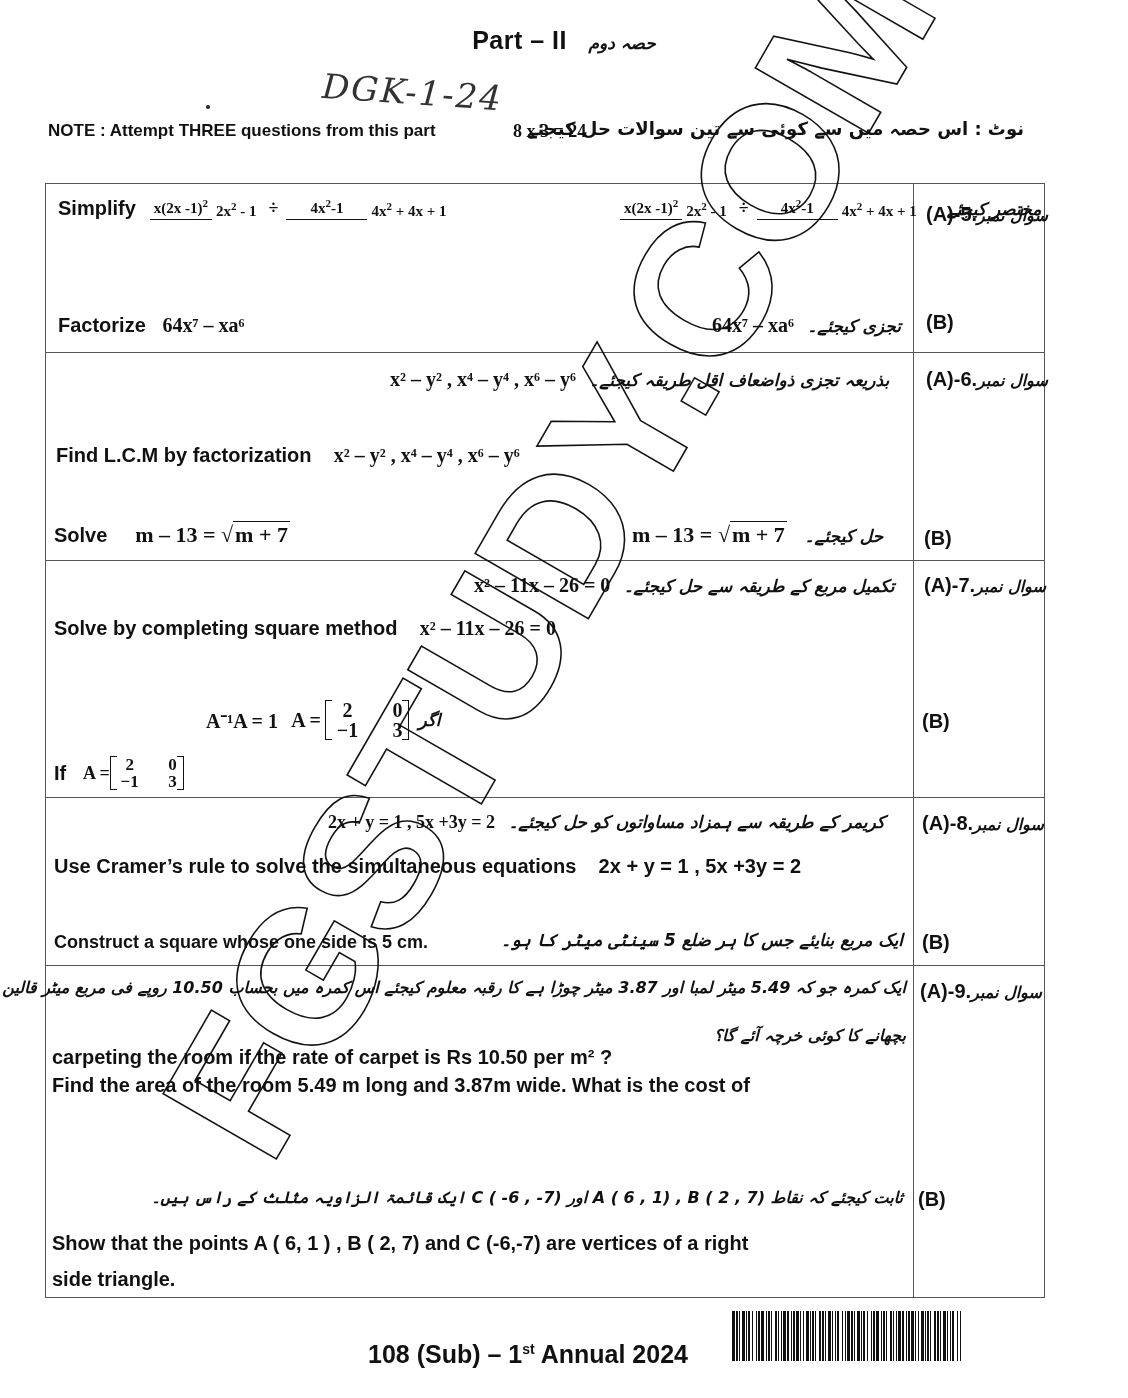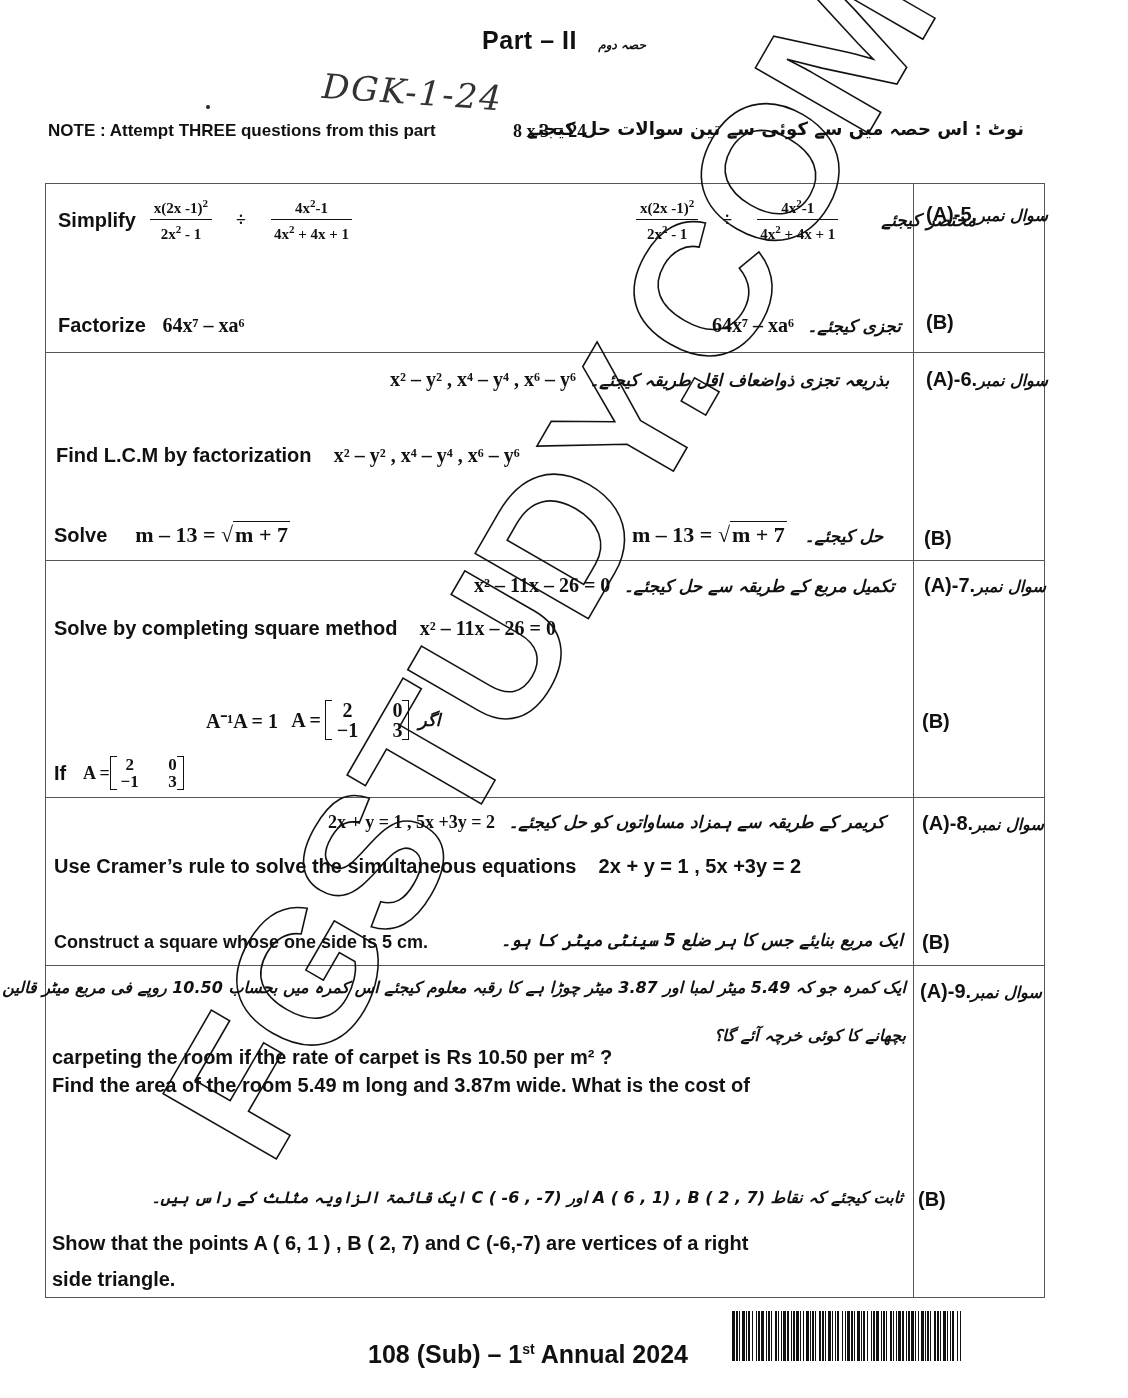--- a/index.html
+++ b/index.html
@@ -5,21 +5,21 @@
   html, body { margin: 0; padding: 0; background: #ffffff; }
   body {
     width: 1128px; height: 1398px; position: relative; overflow: hidden;
     font-family: "Liberation Sans", "DejaVu Sans", sans-serif; color: #111;
   }
   .abs { position: absolute; }
   .title {
     left: 0; width: 1128px; top: 26px; text-align: center;
     font-size: 25px; font-weight: bold; letter-spacing: 0.5px;
   }
-  .title .urdu { font-family: "DejaVu Sans", sans-serif; font-size: 12px; font-style: italic; margin-left: 14px; font-weight: bold; }
+  .title .urdu { font-family: "DejaVu Sans", sans-serif; font-size: 17px; font-style: italic; margin-left: 14px; font-weight: bold; }
   .handwritten {
     left: 322px; top: 72px; font-family: "DejaVu Serif", serif; font-size: 34px;
     font-style: italic; color: #333; letter-spacing: 2px; transform: rotate(4deg);
   }
   .dot { left: 206px; top: 105px; width: 4px; height: 4px; background: #222; border-radius: 50%; }
   .note { left: 48px; top: 121px; font-size: 17px; font-weight: bold; white-space: nowrap; }
   .note-marks { left: 513px; top: 121px; font-family: "Liberation Serif", serif; font-size: 18px; font-weight: bold; }
   .note-urdu { right: 104px; top: 118px; font-family: "DejaVu Sans", sans-serif; font-size: 18px; font-weight: bold; direction: rtl; white-space: nowrap; }
 
   
@@ -28,21 +28,21 @@
   .divider-h { left: 45px; width: 1000px; height: 0; border-top: 1.5px solid #555; }
 
   .cell-text { position: absolute; white-space: nowrap; font-weight: bold; }
   .en { font-size: 20px; }
   .en-sm { font-size: 18px; }
   .ur { font-family: "DejaVu Sans", sans-serif; font-size: 17px; font-weight: bold; font-style: italic; direction: rtl; }
   .math { font-family: "Liberation Serif", serif; font-weight: bold; }
   .lbl { font-size: 20px; font-weight: bold; }
   .lbl-ur { font-family: "DejaVu Sans", sans-serif; font-size: 16px; font-style: italic; font-weight: bold; }
 
-  .frac { display: inline-flex; flex-direction: column; align-items: center; vertical-align: middle; font-family: "Liberation Serif", serif; font-size: 15px; font-weight: bold; margin: 0 20px; }
+  .frac { display: inline-flex; flex-direction: row; align-items: center; vertical-align: middle; font-family: "Liberation Serif", serif; font-size: 15px; font-weight: bold; margin: 0 4px; }
   .frac .num { border-bottom: 1.2px solid #111; padding: 0 4px 2px; }
   .frac .den { padding: 3px 4px 0; }
   .op { font-family: "Liberation Serif", serif; font-size: 18px; font-weight: bold; vertical-align: middle; margin: 0 4px; }
   sup { font-size: 11px; }
 
   .matrix { display: inline-flex; vertical-align: middle; align-items: stretch; font-family: "Liberation Serif", serif; font-weight: bold; }
   .matrix .br { width: 6px; border: 1.5px solid #111; }
   .matrix .br.l { border-right: none; }
   .matrix .br.r { border-left: none; }
   .matrix .grid { display: grid; grid-template-columns: 30px 40px; line-height: 20px; font-size: 20px; text-align: center; }

